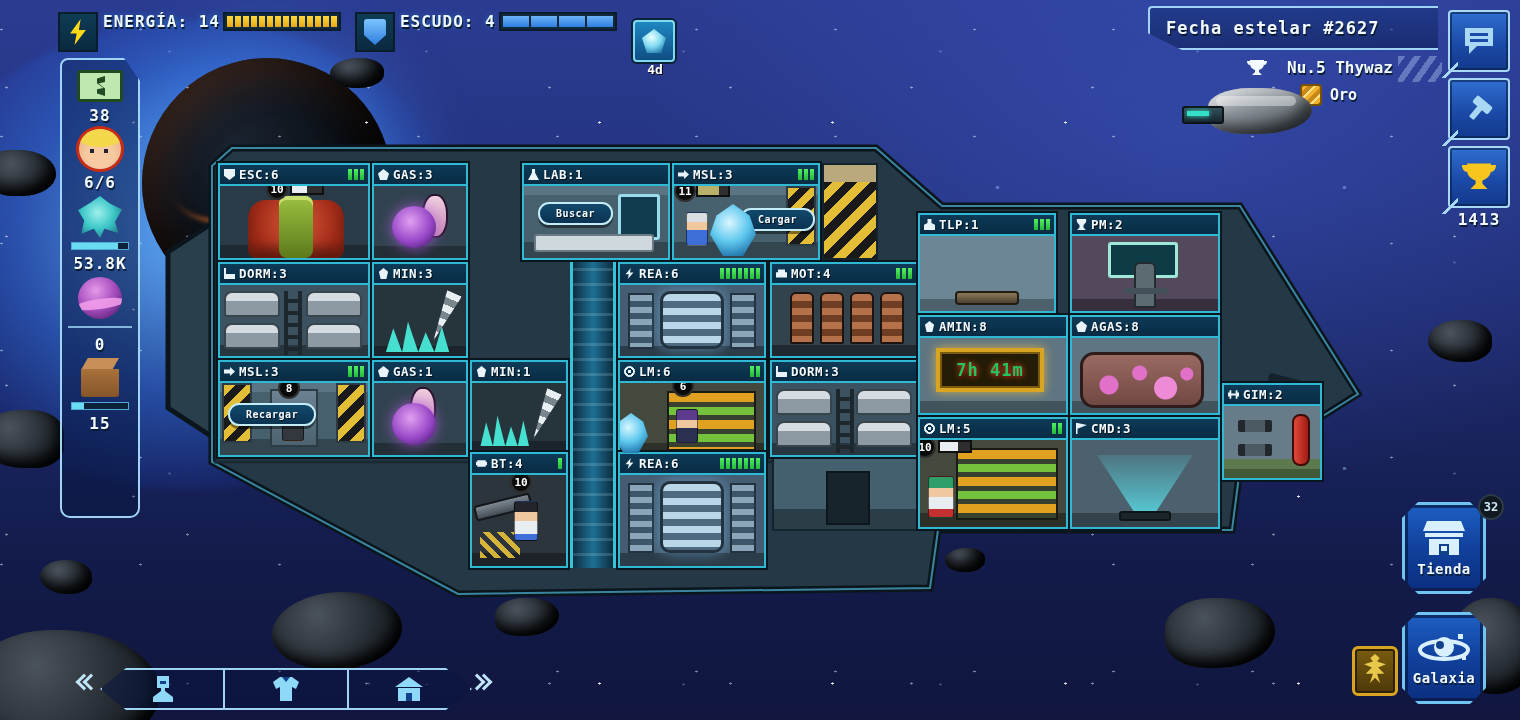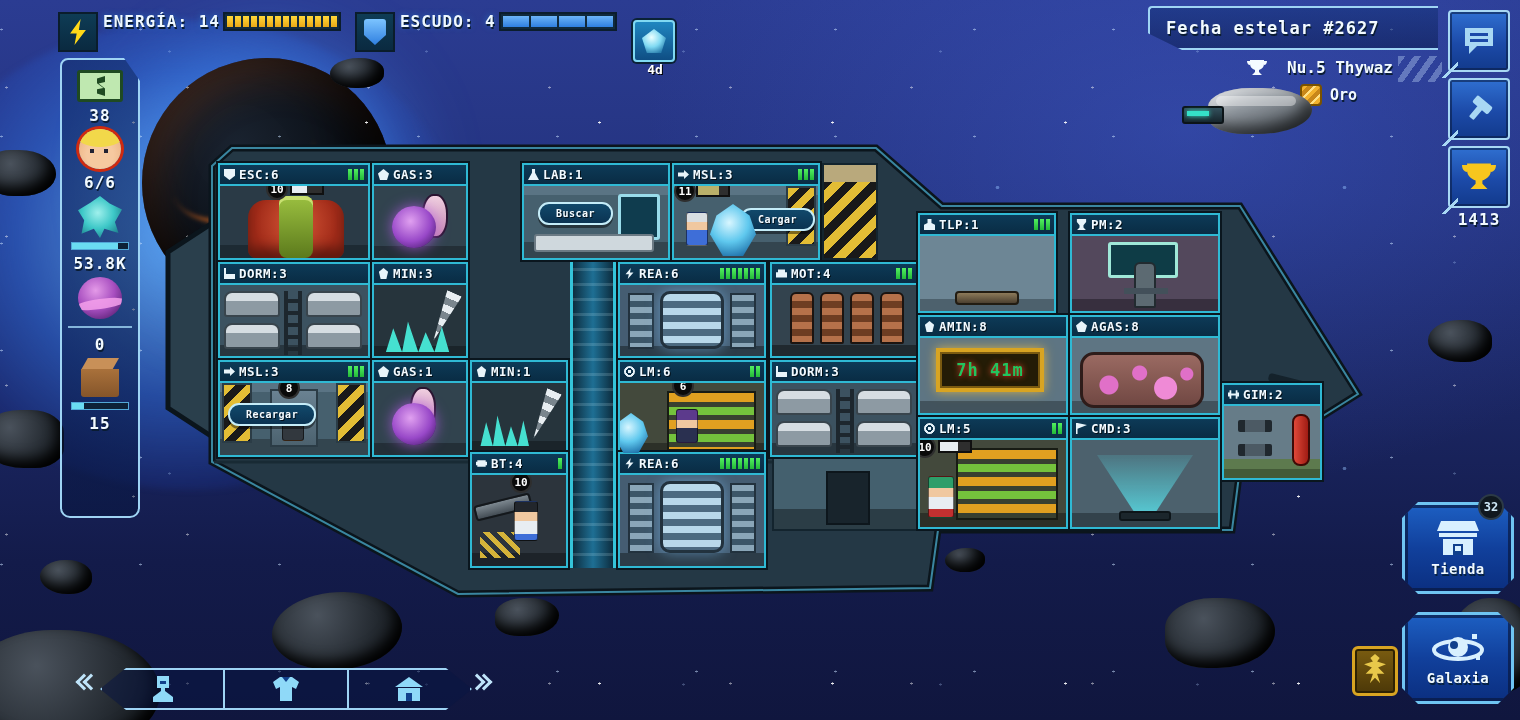--- a/index.html
+++ b/index.html
@@ -235,21 +235,21 @@
     clip-path:polygon(26px 0, calc(100% - 26px) 0, 100% 50%, calc(100% - 26px) 100%, 26px 100%, 0 50%);
     display:flex; }
   .footer-cell { flex:1; display:flex; align-items:center; justify-content:center; border-right:2px solid #9fd4f4; cursor:pointer; }
   .footer-cell:last-child { border-right:none; }
   .chev { position:absolute; top:676px; width:14px; height:26px; }
   .chev i, .chev b { position:absolute; width:12px; height:12px; border-left:3px solid #bfe4fa; border-bottom:3px solid #bfe4fa; }
   .chev.left { left:78px; } .chev.right { left:478px; }
   .chev.left i { transform:rotate(45deg); top:0; } .chev.left b { transform:rotate(45deg); top:0; left:7px; }
   .chev.right i { transform:rotate(225deg); top:0; } .chev.right b { transform:rotate(225deg); top:0; left:-7px; }
   
-  .big-btn { position:absolute; left:1402px; width:112px; height:92px; border:3px solid #6fc4f2; border-radius:10px;
+  .big-btn { position:absolute; left:1402px; width:84px; height:92px; border:3px solid #6fc4f2; border-radius:10px;
     background:linear-gradient(180deg,#1d5fc2 0%, #11409c 50%, #0b2f80 100%);
     box-shadow:inset 0 0 0 3px rgba(8,24,64,.7), 0 0 12px rgba(40,120,240,.5);
     display:flex; flex-direction:column; align-items:center; justify-content:center; gap:2px; cursor:pointer;
     clip-path:polygon(16px 0, calc(100% - 16px) 0, 100% 16px, 100% calc(100% - 16px), calc(100% - 16px) 100%, 16px 100%, 0 calc(100% - 16px), 0 16px); }
   .big-btn-label { font-size:14px; font-weight:bold; color:#f2faff; text-shadow:1px 2px 0 #06203c; letter-spacing:.5px; }
   .shop-badge { position:absolute; left:1478px; top:494px; min-width:26px; height:26px; border-radius:50%;
     background:#101820; border:2px solid #2c3a46; color:#cfe8f8; font-size:12px; font-weight:bold;
     display:flex; align-items:center; justify-content:center; z-index:9; }
   .crest-btn { position:absolute; left:1352px; top:646px; width:46px; height:50px; border:3px solid #d8a422; border-radius:6px;
     background:linear-gradient(180deg,#7a5c10,#4c3808); box-shadow:inset 0 0 0 2px #2e2202; display:flex; align-items:center; justify-content:center; cursor:pointer; }

